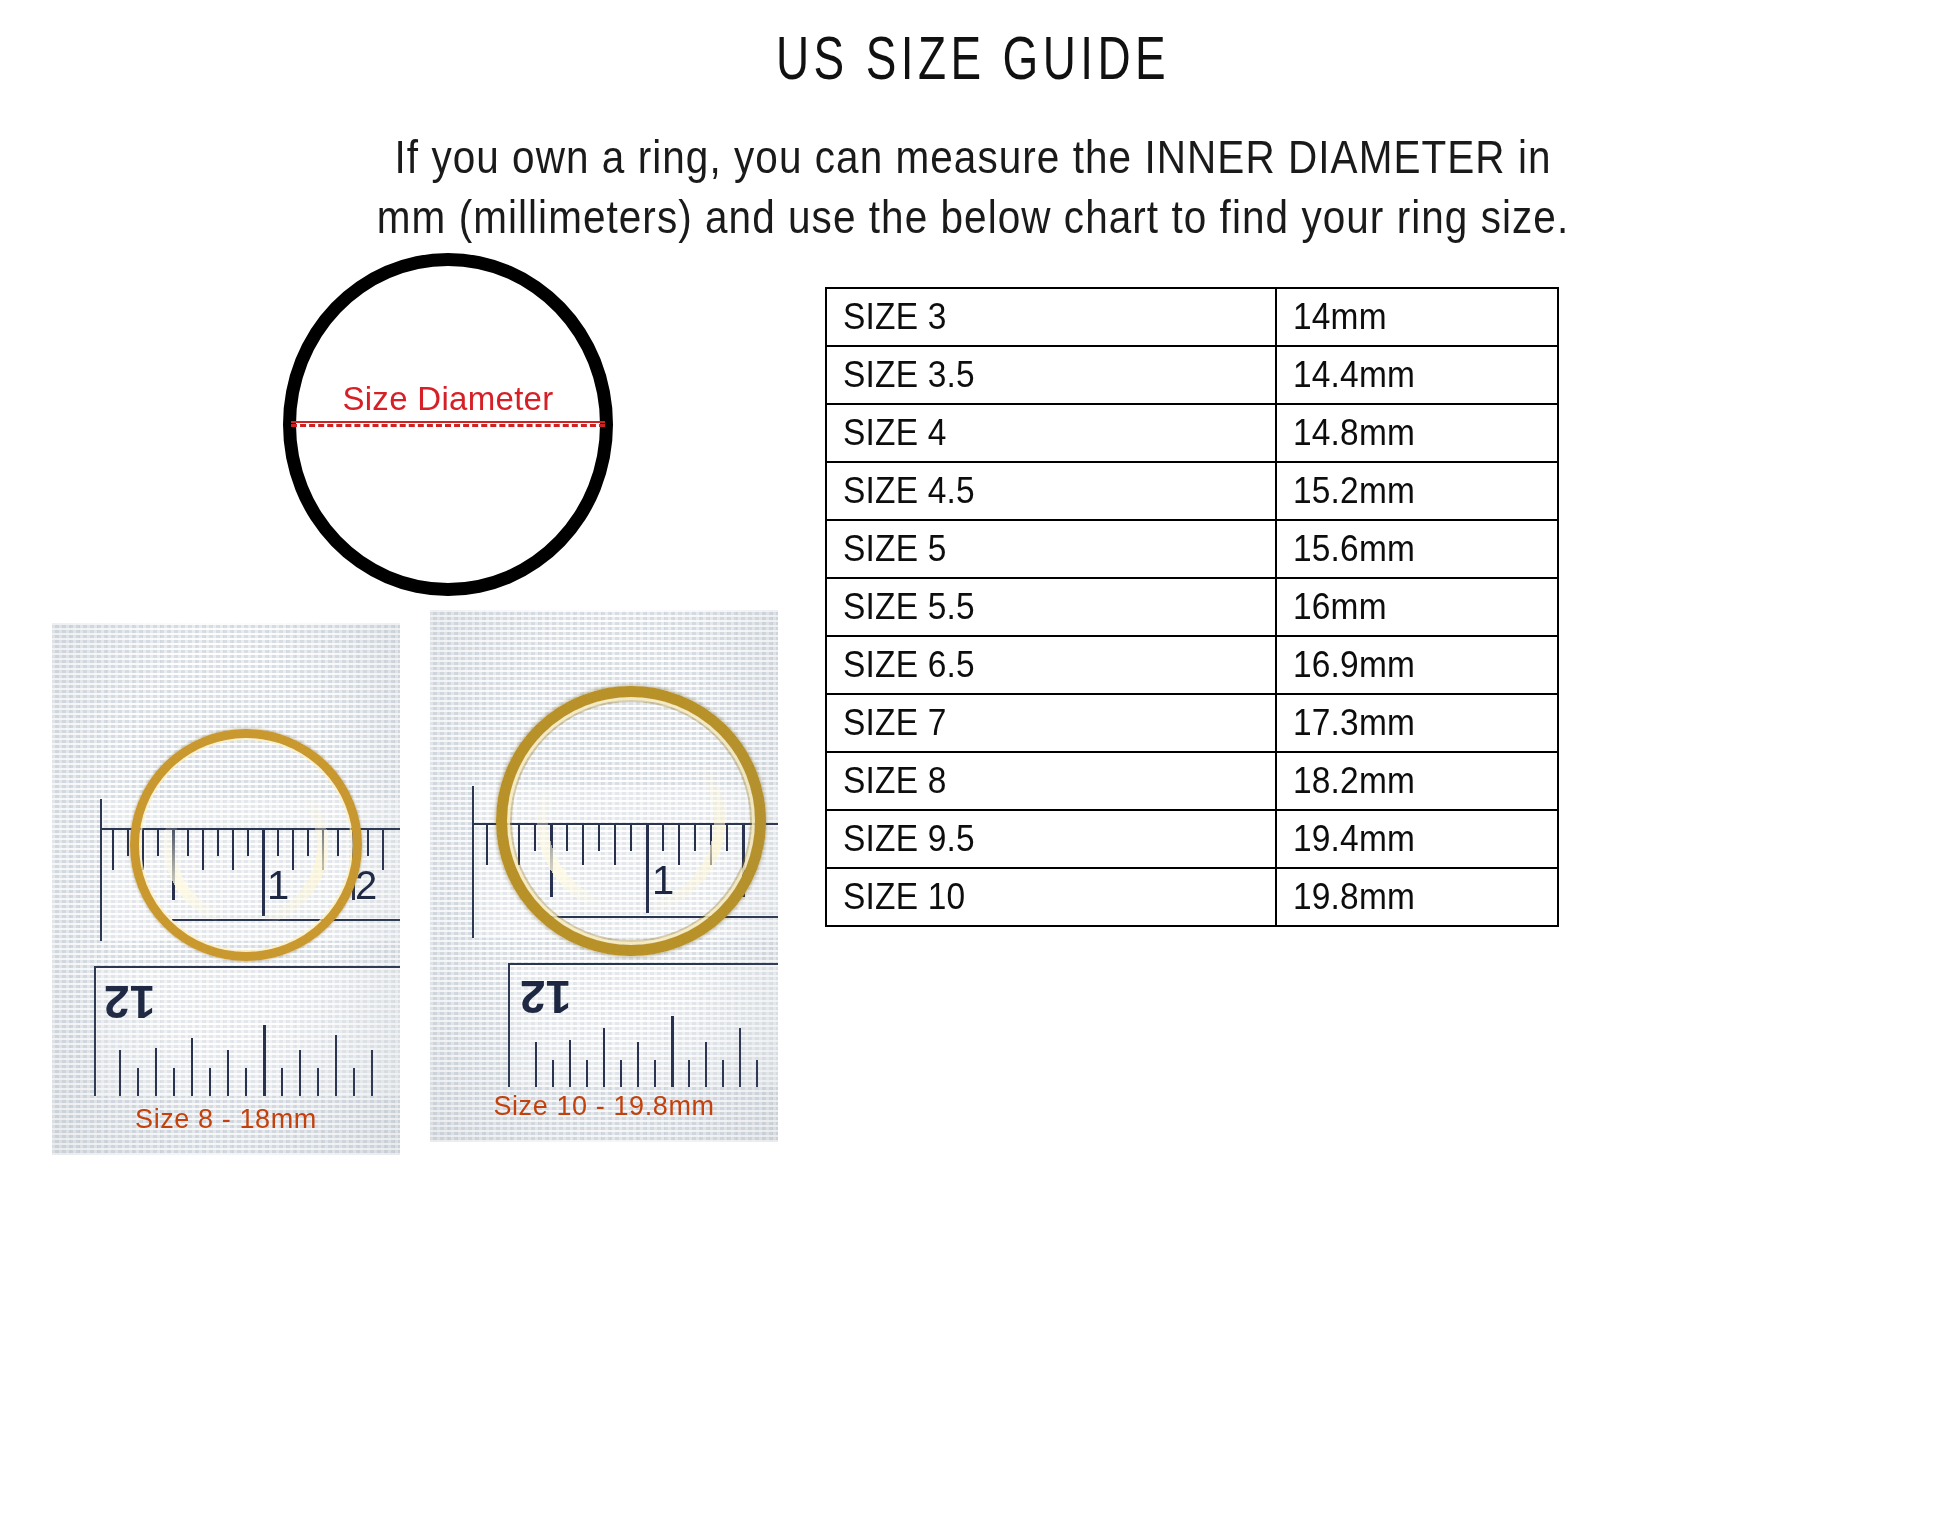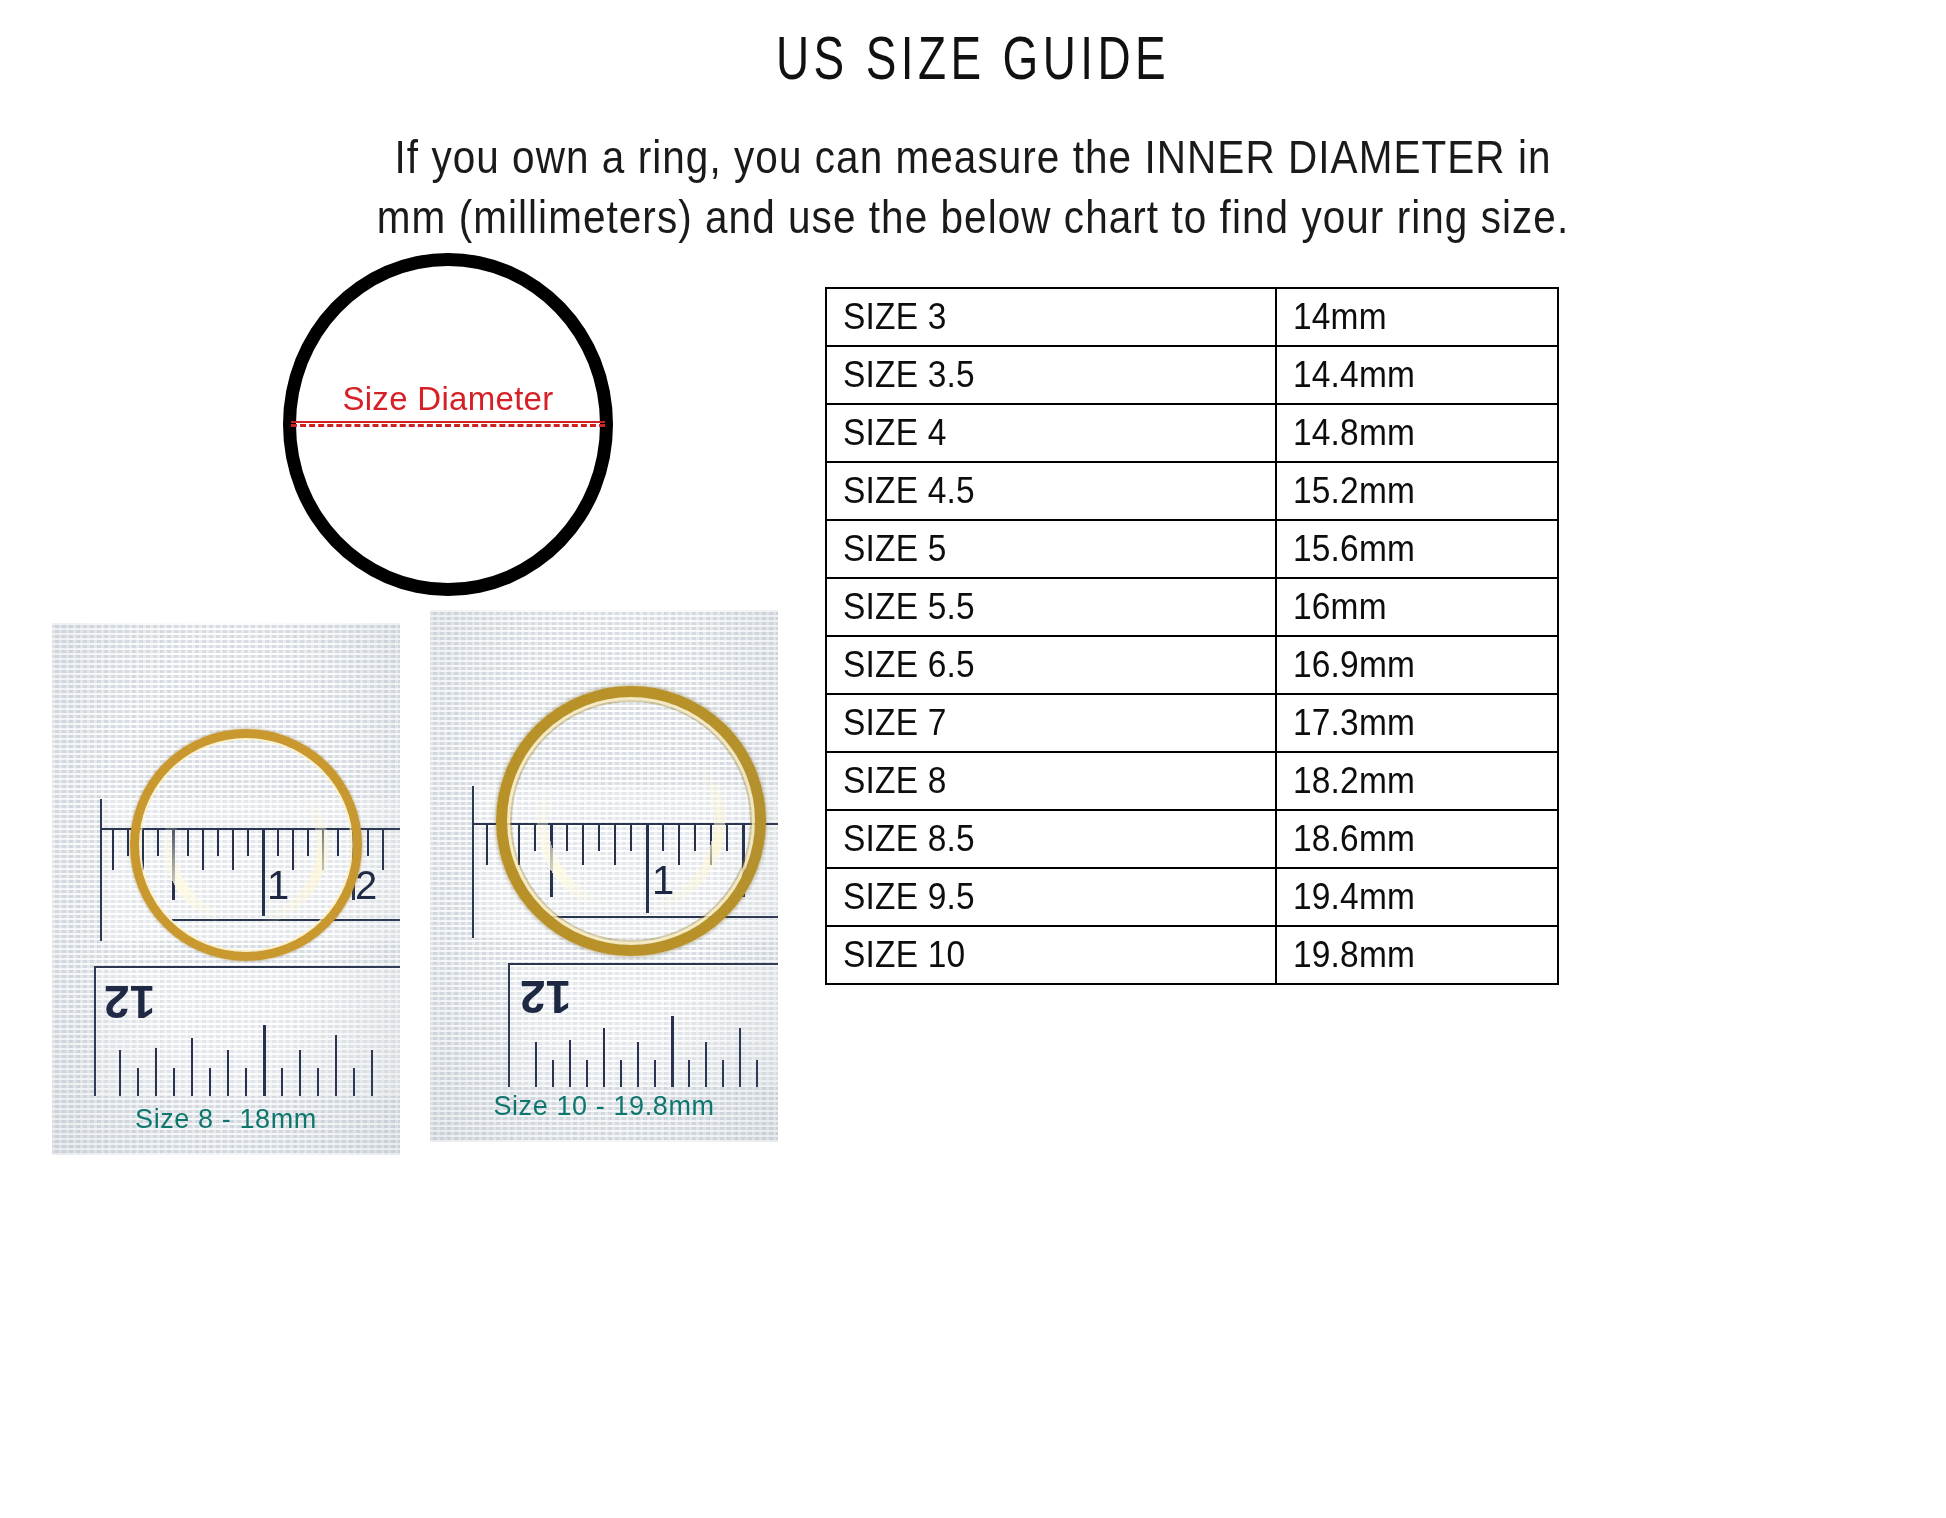--- a/index.html
+++ b/index.html
@@ -105,21 +105,21 @@
       rgba(190,150,45,.0) 95deg,
       rgba(255,248,214,.0) 210deg,
       rgba(255,246,210,.7) 265deg,
       rgba(160,126,32,.0) 330deg);
     -webkit-mask:radial-gradient(circle, transparent 0 calc(50% - 11px), #000 calc(50% - 11px) 50%, transparent 50%);
             mask:radial-gradient(circle, transparent 0 calc(50% - 11px), #000 calc(50% - 11px) 50%, transparent 50%);
     pointer-events:none;
   }
   .caption{
     position:absolute;width:100%;text-align:center;
-    color:#0f766e;font-size:27px;letter-spacing:0.6px;white-space:nowrap;
+    color:#c2410c;font-size:27px;letter-spacing:0.6px;white-space:nowrap;
   }
 
   
   #size-table{
     position:absolute;left:825px;top:287px;width:732px;
     border-collapse:collapse;
     table-layout:fixed;
   }
   #size-table td{
     border:2px solid #000000;
@@ -299,24 +299,20 @@
         </tr>
         <tr>
           <td><span class="celltxt">SIZE 7</span></td>
           <td><span class="celltxt">17.3mm</span></td>
         </tr>
         <tr>
           <td><span class="celltxt">SIZE 8</span></td>
           <td><span class="celltxt">18.2mm</span></td>
         </tr>
         <tr>
-          <td><span class="celltxt">SIZE 8.5</span></td>
-          <td><span class="celltxt">18.6mm</span></td>
-        </tr>
-        <tr>
           <td><span class="celltxt">SIZE 9.5</span></td>
           <td><span class="celltxt">19.4mm</span></td>
         </tr>
         <tr>
           <td><span class="celltxt">SIZE 10</span></td>
           <td><span class="celltxt">19.8mm</span></td>
         </tr>
       </tbody>
   </table>
 

